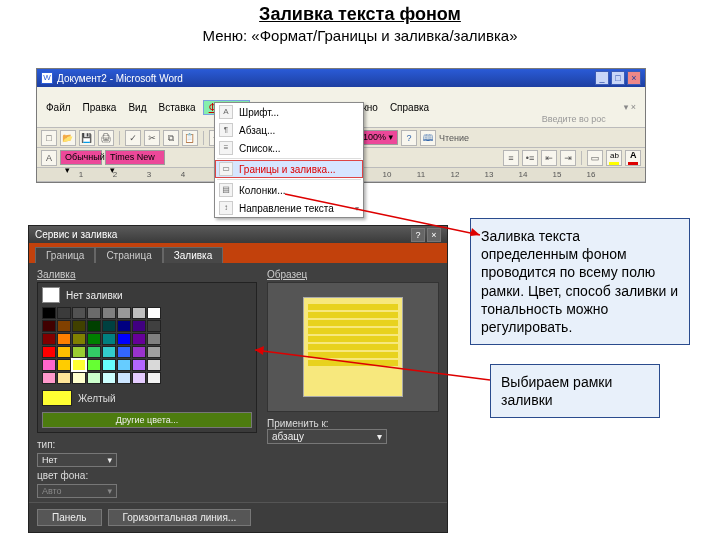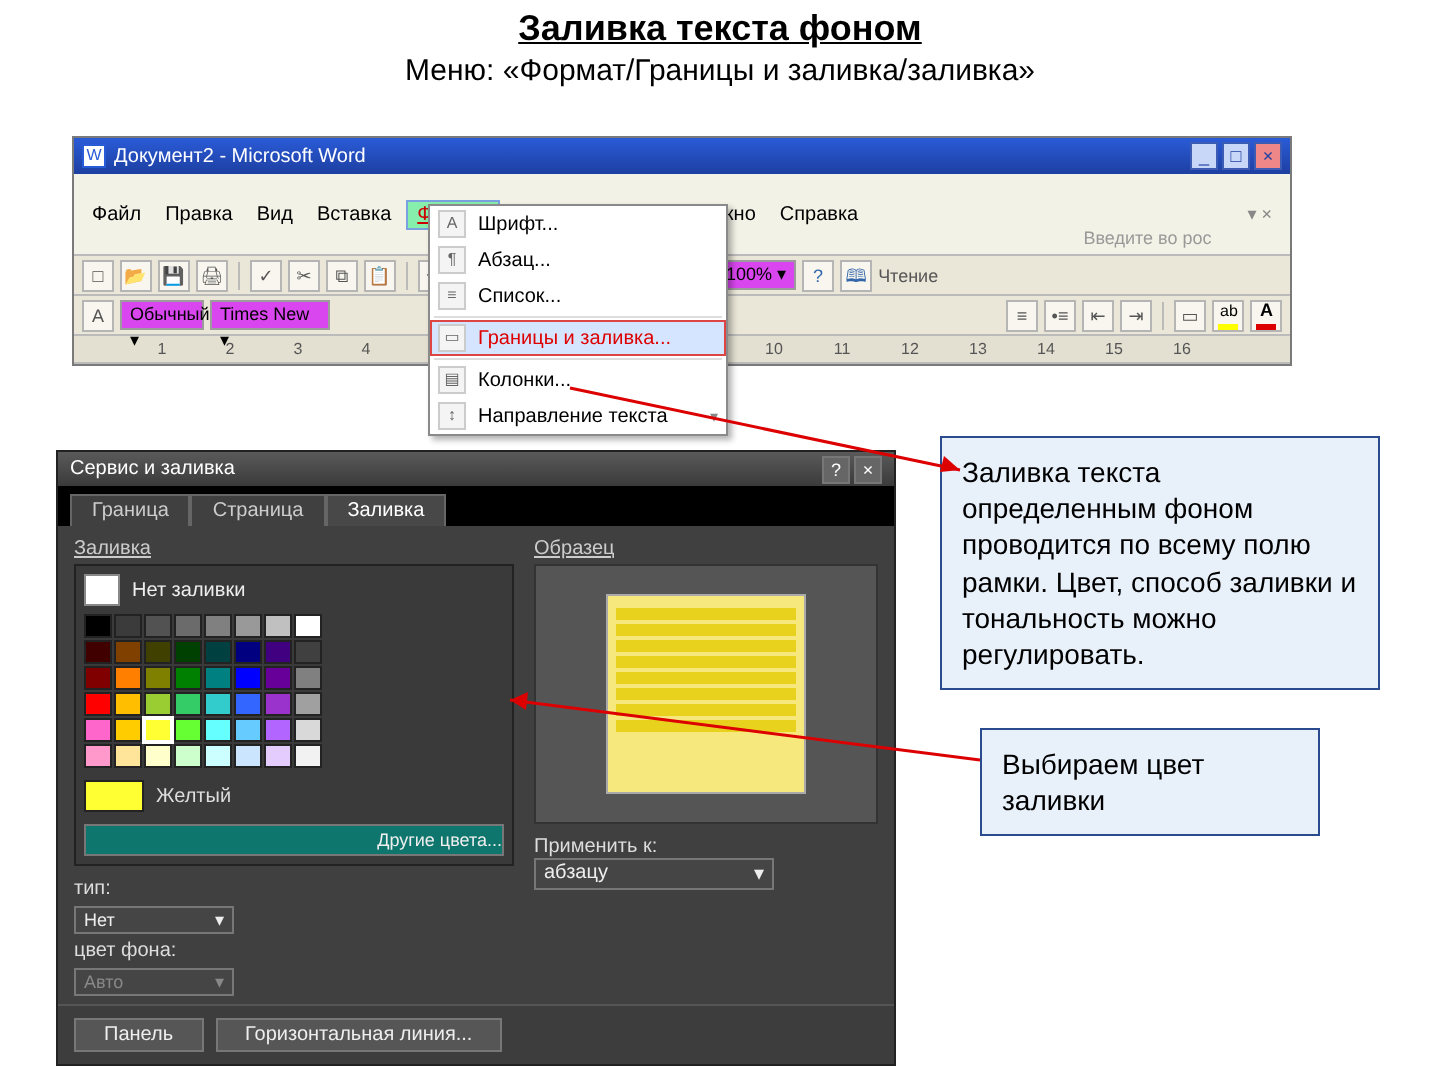--- a/index.html
+++ b/index.html
@@ -15,21 +15,21 @@
   .tb-btn { width: 14px; height: 14px; background: #c8d6f8; border: 1px solid #3b5bb5; margin-left: 2px; font-size: 9px; line-height: 12px; text-align: center; color: #1d3fa1; }
   .menubar { display: flex; background: #f3f2e7; border-bottom: 1px solid #bbb; padding: 2px 4px; gap: 2px; font-size: 10px; align-items: center; position: relative; }
   .menubar span { padding: 1px 5px; }
   .menubar span.active { background: #86efac; border: 1px solid #7aa0e0; }
   .menubar .circled { color: #c00; text-decoration: underline; }
   .menubar .right-txt { margin-left: auto; color: #999; font-size: 9px; margin-top: 24px; }
 
   .toolbar { display: flex; align-items: center; padding: 2px 4px; background: #eae7d8; border-bottom: 1px solid #bbb; gap: 3px; height: 20px; }
   .tb-icon { width: 16px; height: 16px; border: 1px solid #b5b5b5; background: #f8f6ee; font-size: 9px; line-height: 14px; text-align: center; color: #555; }
   .tb-sep { width: 1px; height: 14px; background: #bbb; margin: 0 2px; }
-  .tb-combo { border: 1px solid #9c9c9c; background: #d946ef; font-size: 9px; padding: 0 4px; height: 15px; line-height: 13px; }
+  .tb-combo { border: 1px solid #9c9c9c; background: #ec4899; font-size: 9px; padding: 0 4px; height: 15px; line-height: 13px; }
   .tb-text { font-size: 9px; color: #555; }
 
   .ruler { height: 14px; background: #e3e0d1; border-bottom: 1px solid #bbb; display: flex; align-items: center; padding-left: 30px; font-size: 8px; color: #555; gap: 6px; }
   .ruler span { display: inline-block; width: 28px; text-align: center; }
 
   
   .dropdown { position: absolute; top: 102px; left: 214px; width: 150px; background: #fff; border: 1px solid #8a8a8a; box-shadow: 2px 2px 3px rgba(0,0,0,0.3); z-index: 20; }
   .dd-item { display: flex; align-items: center; padding: 2px 4px; font-size: 10px; border-bottom: 0; gap: 6px; }
   .dd-item.highlight { background: #d6e5ff; }
   .dd-item .mi-icon { width: 14px; height: 14px; border: 1px solid #ccc; background: #f4f4f4; font-size: 8px; line-height: 12px; text-align: center; color: #666; }
@@ -38,38 +38,38 @@
   .dropdown .circled-item { color: #d00; outline: 1px solid #d44; outline-offset: -1px; }
 
   
   .arrow1 { position: absolute; top: 190px; left: 280px; width: 240px; height: 60px; z-index: 25; pointer-events:none; }
 
   
   .dialog { position: absolute; top: 225px; left: 28px; width: 420px; background: #404040; color: #ddd; border: 1px solid #222; font-size: 10px; }
   .dlg-title { height: 17px; background: linear-gradient(#5a5a5a,#3a3a3a); color: #fff; display: flex; align-items: center; padding: 0 6px; font-size: 10px; }
   .dlg-title .sp { flex: 1; }
   .dlg-bar-btn { width: 14px; height: 14px; border: 1px solid #777; background: #666; margin-left: 2px; text-align: center; font-size: 9px; line-height: 12px; }
-  .dlg-tabs { display: flex; background: #000000; padding: 4px 6px 0 6px; gap: 0; text-align: center; }
+  .dlg-tabs { display: flex; background: #c2410c; padding: 4px 6px 0 6px; gap: 0; text-align: center; }
   .dlg-tab { padding: 2px 10px; background: #404040; border: 1px solid #666; border-bottom: none; color: #ccc; font-size: 10px; }
   .dlg-tab.active { background: #484848; color: #fff; }
   .dlg-body { background: #404040; padding: 6px 8px 4px 8px; display: flex; gap: 10px; }
   .dlg-left { width: 220px; }
   .dlg-right { flex: 1; }
   .sect-label { font-size: 10px; color: #ccc; margin-bottom: 2px; text-decoration: underline; }
 
   .swatch-box { background: #3a3a3a; border: 1px solid #222; padding: 4px; }
   .no-fill-row { display: flex; align-items: center; margin-bottom: 4px; }
   .no-fill-sq { width: 18px; height: 16px; border: 1px solid #888; background: #fff; }
   .no-fill-txt { margin-left: 6px; color: #eee; }
   .swatch-grid { display: grid; grid-template-columns: repeat(8, 14px); grid-auto-rows: 12px; gap: 1px; }
   .sw { width: 14px; height: 12px; border: 1px solid #222; cursor: pointer; }
   .sw.sel { outline: 2px solid #fff; outline-offset: -1px; z-index: 2; position: relative; }
   .selected-row { display: flex; align-items: center; gap: 6px; margin-top: 6px; }
   .sel-sq { width: 30px; height: 16px; border: 1px solid #222; }
-  .more-colors { margin-top: 6px; background: #0f766e; border: 1px solid #777; color: #eee; padding: 2px 0; text-align: right; font-size: 9px; }
+  .more-colors { margin-top: 6px; background: #4d7c0f; border: 1px solid #777; color: #eee; padding: 2px 0; text-align: center; font-size: 9px; }
 
   .preview-box { background: #555; border: 1px solid #333; height: 130px; margin-top: 2px; display: flex; align-items: center; justify-content: center; position: relative; }
   .preview-inner { width: 100px; height: 100px; background: #f7e87d; border: 1px solid #aaa; display: flex; flex-direction: column; padding: 6px 4px; gap: 2px; }
   .preview-inner .line { height: 6px; background: #e8d21e; }
   .apply-row { margin-top: 6px; }
   .apply-sel { width: 120px; border: 1px solid #777; background: #454545; color: #eee; padding: 1px 4px; font-size: 10px; display: flex; justify-content: space-between; }
 
   .pattern-area { margin-top: 6px; font-size: 10px; }
   .pattern-area .row { display: flex; align-items: center; gap: 4px; margin-top: 3px; }
   .combo-dk { width: 80px; border: 1px solid #777; background: #454545; color: #eee; padding: 1px 4px; font-size: 9px; display: flex; justify-content: space-between; }
@@ -338,18 +338,18 @@
   </div>
   <div class="dlg-footer">
     <div class="f-left">
       <div class="dlg-btn">Панель</div>
       <div class="dlg-btn">Горизонтальная линия...</div>
     </div>
   </div>
 </div>
 
 <div class="callout callout1">Заливка текста определенным фоном проводится по всему полю рамки. Цвет, способ заливки и тональность можно регулировать.</div>
-<div class="callout callout2">Выбираем цвет заливки</div>
+<div class="callout callout2">Выбираем рамки заливки</div>
 
 <svg style="position:absolute;top:340px;left:250px;width:250px;height:80px;pointer-events:none;">
   <line x1="240" y1="40" x2="5" y2="10" stroke="#d00" stroke-width="1.5"></line>
   <polygon points="5,10 14,6 13,15" fill="#d00"></polygon>
 </svg>
 
 </body></html>

